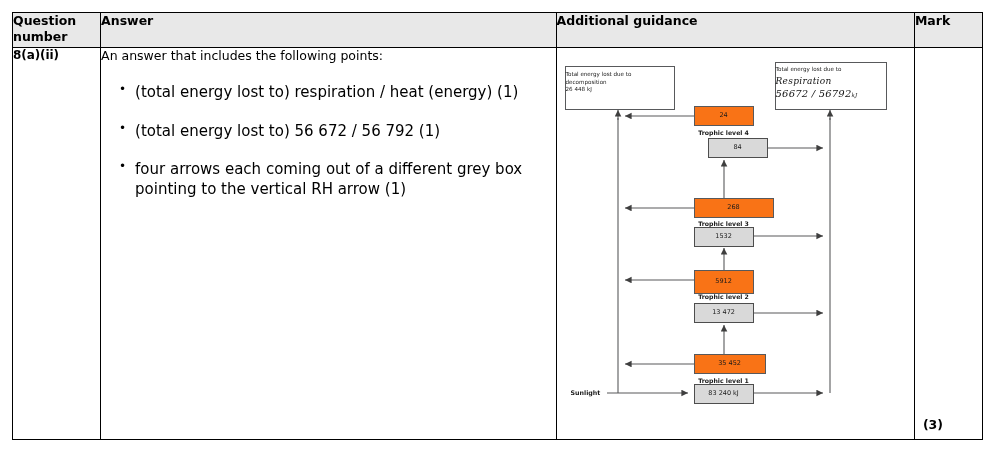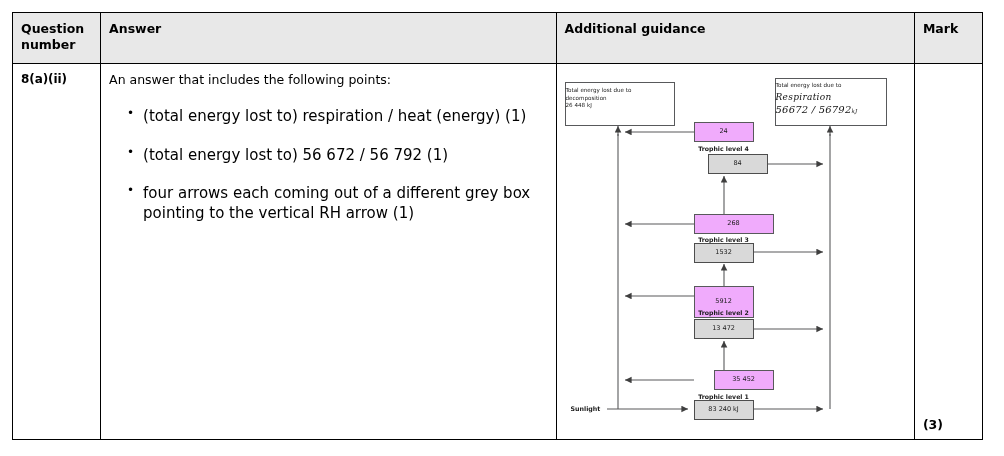--- a/index.html
+++ b/index.html
@@ -23,21 +23,21 @@
     top: 12px;
     width: 971px;
     height: 428px;
     border-collapse: collapse;
     table-layout: fixed;
     border: 1px solid #000;
   }
   .ms-table td, .ms-table th {
     border: 1px solid #000;
     vertical-align: top;
-    padding: 8px;
+    padding: 0;
   }
   .col-qnum  { width: 88px; }
   .col-answer{ width: 455px; }
   .col-guide { width: 358px; }
   .col-mark  { width: 68px; }
 
   thead th {
     background: #e8e8e8;
     text-align: left;
     font-weight: bold;
@@ -98,21 +98,21 @@
     top: 0;
     width: 358px;
     height: 393px;
   }
   .diagram svg { display: block; }
 
   .dbox {
     position: absolute;
     box-sizing: border-box;
     border: 1px solid #58595b;
-    background: #f0abfc;
+    background: #f97316;
     font-size: 6.5px;
     text-align: center;
     line-height: 1.15;
     display: flex;
     align-items: center;
     justify-content: center;
     color: #1a1a1a;
   }
   .dbox.grey { background: #d9d9d9; border-color: #4d4d4d; }
 
@@ -244,25 +244,25 @@
           </div>
 
           <div class="dbox" style="left:137px; top:58px; width:60px; height:20px;">24</div>
           <div class="tl-label" style="left:127px; top:81px;">Trophic level 4</div>
           <div class="dbox grey" style="left:137px; top:90px; width:60px; height:20px;margin-left:14px;">84</div>
 
           <div class="dbox" style="left:137px; top:150px; width:80px; height:20px;">268</div>
           <div class="tl-label" style="left:127px; top:172px;">Trophic level 3</div>
           <div class="dbox grey" style="left:137px; top:179px; width:60px; height:20px;">1532</div>
 
-          <div class="dbox" style="left:137px; top:222px; width:60px; height:32px;">5912</div>
+          <div class="dbox" style="left:137px; top:222px; width:60px; height:24px;">5912</div>
           <div class="tl-label" style="left:127px; top:245px;">Trophic level 2</div>
           <div class="dbox grey" style="left:137px; top:255px; width:60px; height:20px;">13 472</div>
 
-          <div class="dbox" style="left:137px; top:306px; width:60px; height:20px;margin-left:20px;">35 452</div>
+          <div class="dbox" style="left:137px; top:306px; width:72px; height:20px;">35 452</div>
           <div class="tl-label" style="left:127px; top:329px;">Trophic level 1</div>
           <div class="dbox grey" style="left:137px; top:336px; width:60px; height:20px;">83 240 kJ</div>
 
           <div class="sun-label" style="left:14px; top:341px;">Sunlight</div>
 
         </div>
       </td>
 
       <td class="cell-mark">
         <span class="mark-value">(3)</span>

